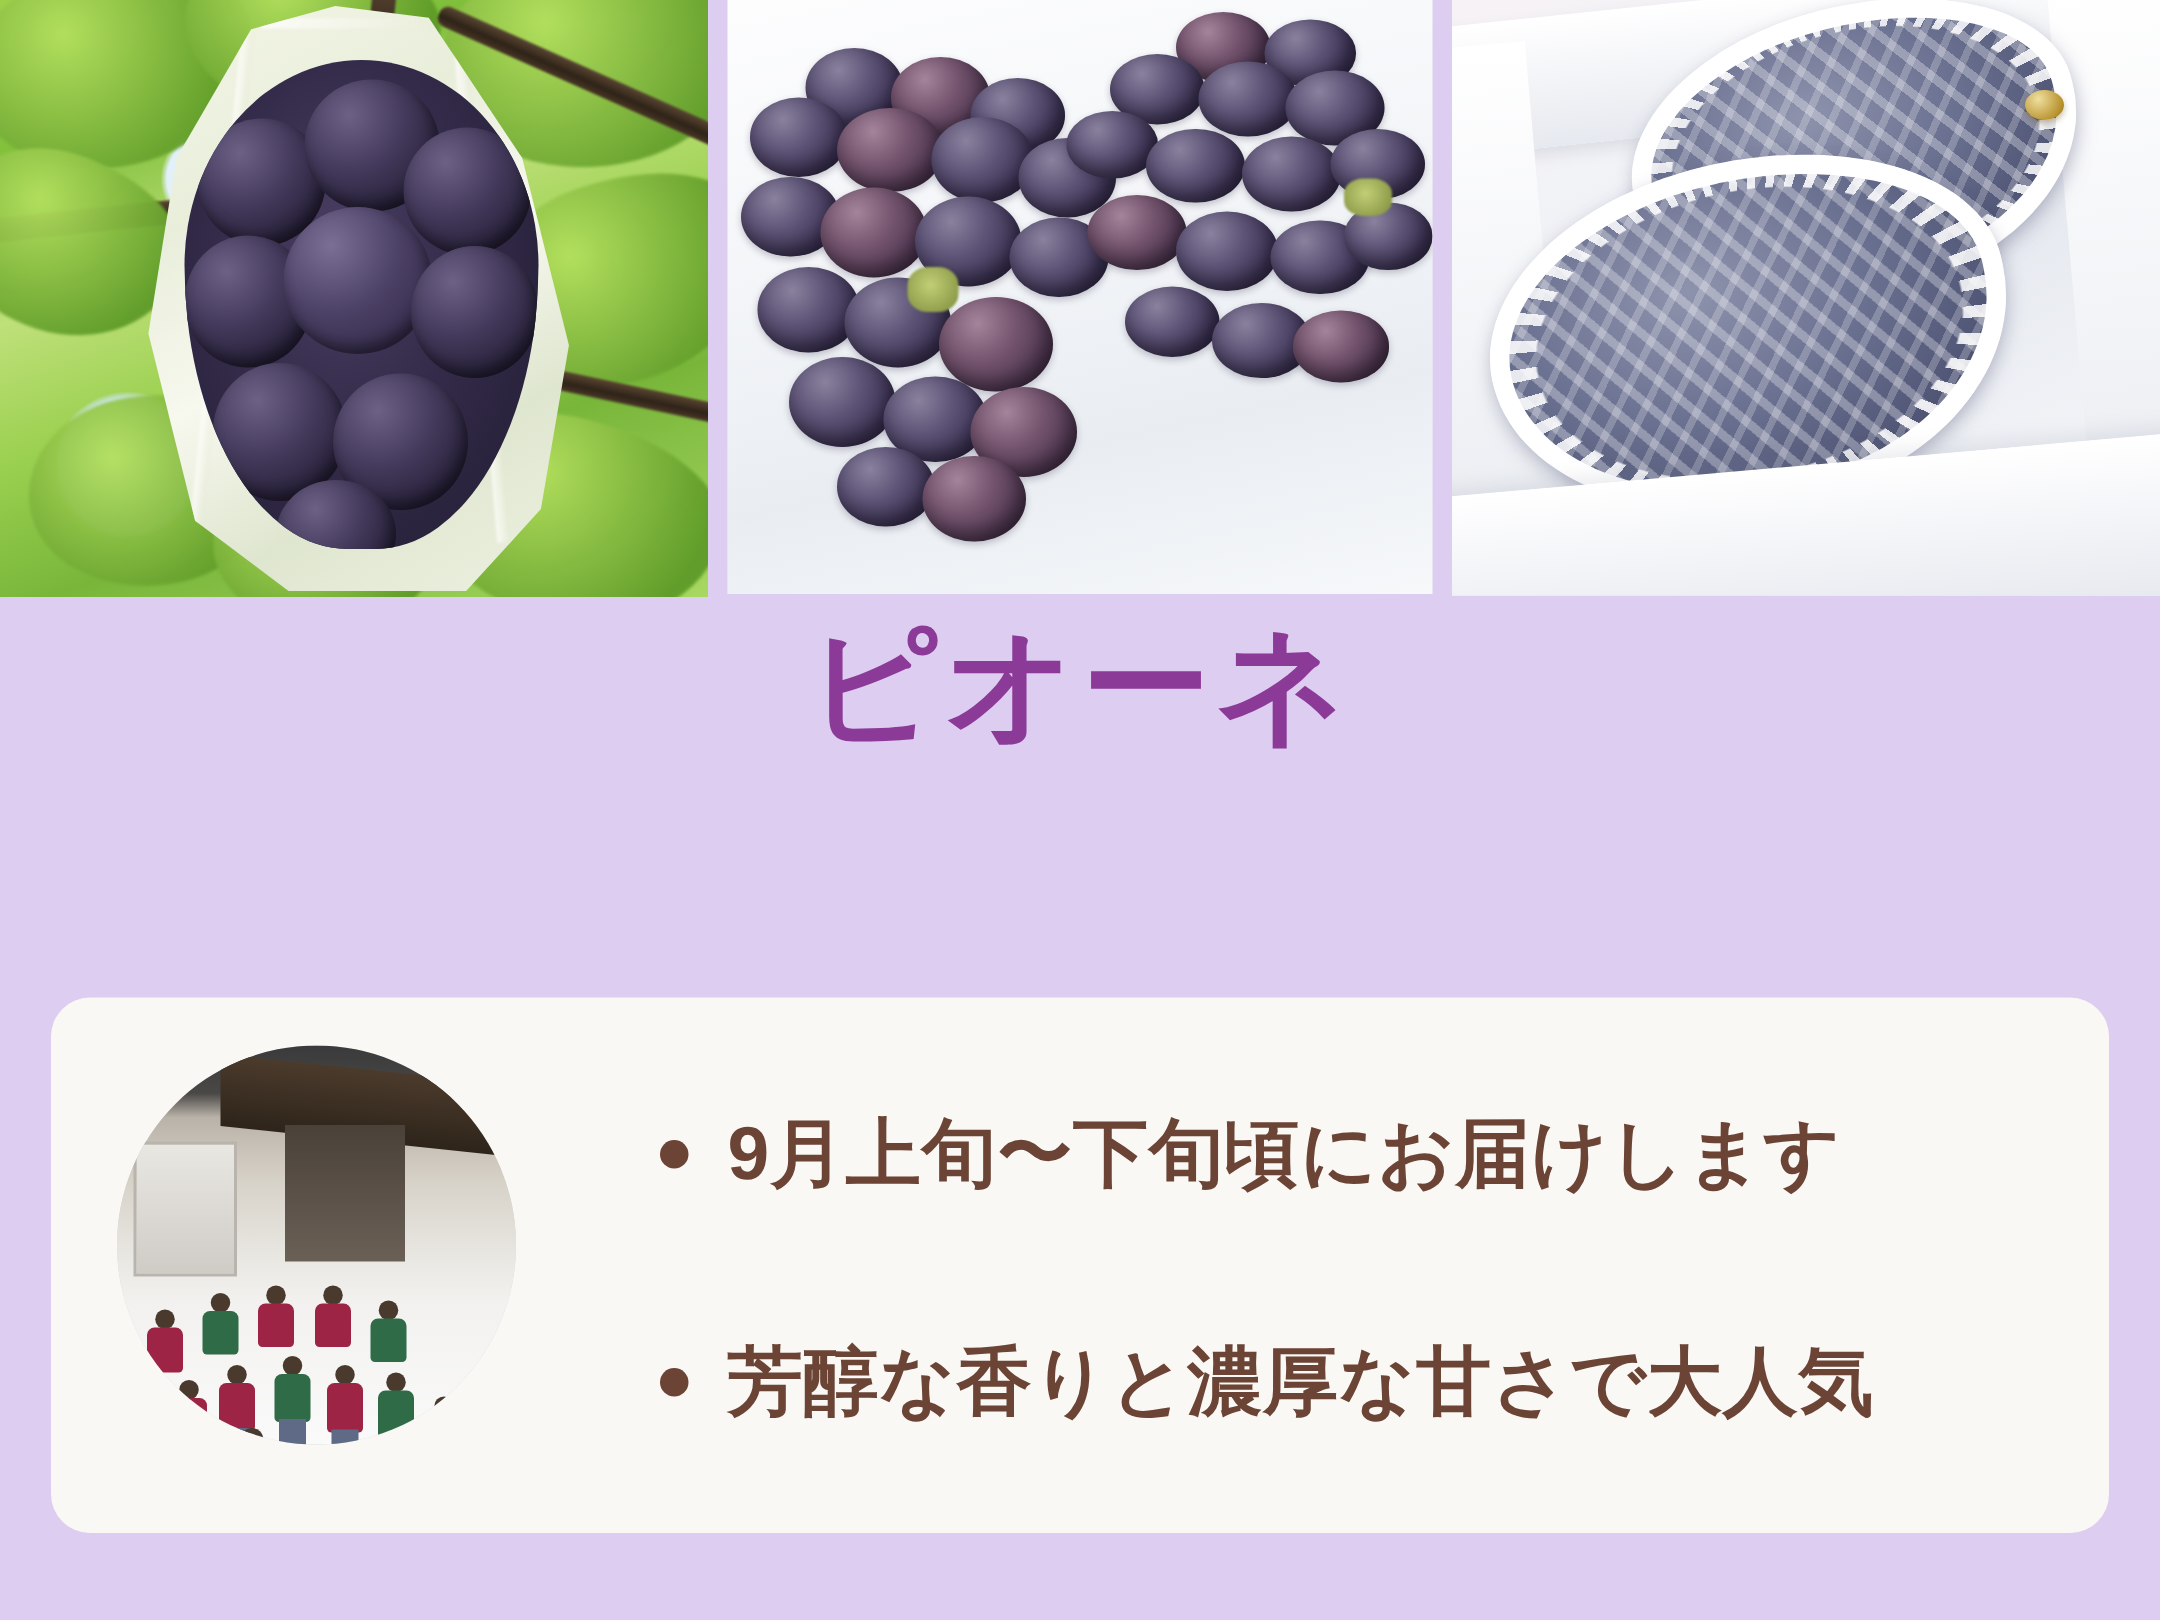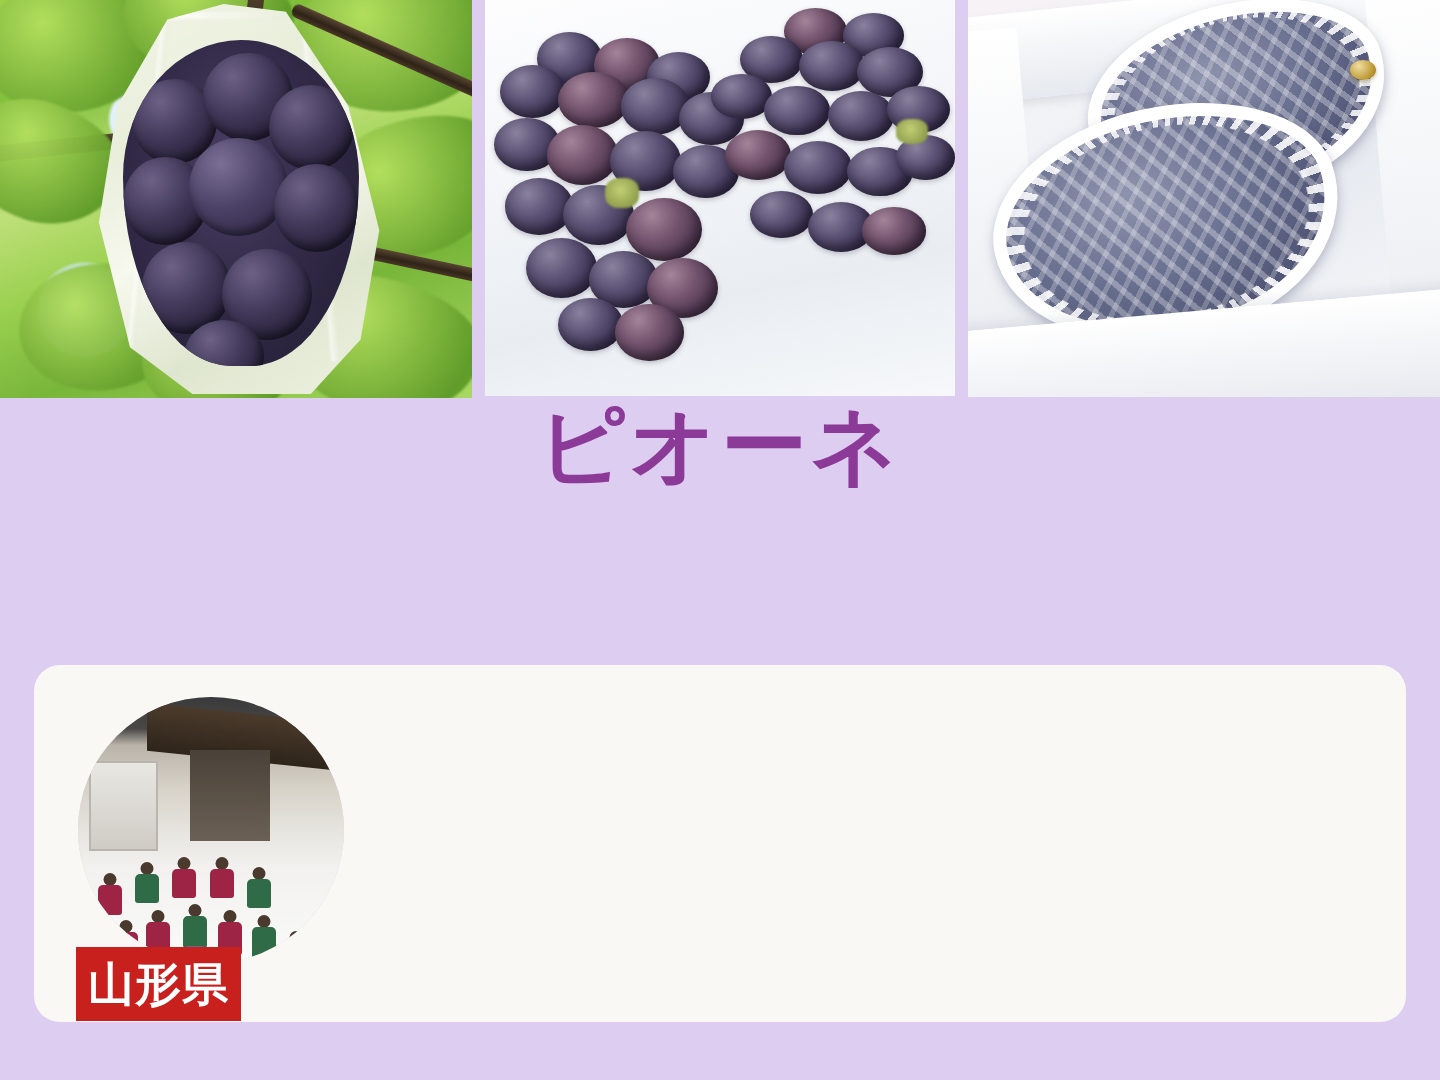--- a/index.html
+++ b/index.html
@@ -210,21 +210,21 @@
   }
   .farm-line {
     margin-top: 42px;
     font-size: 46px;
     font-weight: bold;
     color: #8b3a97;
     letter-spacing: .02em;
     line-height: 1.1;
   }
   .product-name {
-    margin-top: 0;
+    margin-top: 12px;
     font-size: 86px;
     font-weight: bold;
     color: #8b3a97;
     letter-spacing: .04em;
     line-height: 1.1;
   }
 
   
   .info-card {
     position: absolute;
@@ -543,23 +543,28 @@
             <div class="body" style="height:38px;width:26px;background:#b8906a"></div>
 
           </div>
           <div class="person" style="left:76%;bottom:4%">
             <div class="head" style="width:14px;height:14px"></div>
 
           </div>
         </div>
       </div>
 
-      <div class="pref-badge">
-        <span>山形県</span>
-      </div>
     </div>
 
     <ul class="bullet-list" style="list-style:none">
+      <li class="bullet-row">
+        <span class="bullet-dot"></span>
+        <span class="bullet-text">9月上旬〜下旬頃にお届けします</span>
+      </li>
+      <li class="bullet-row">
+        <span class="bullet-dot"></span>
+        <span class="bullet-text">芳醇な香りと濃厚な甘さで大人気</span>
+      </li>
     </ul>
 
   </div>
 
 </div>
 
 </body></html>

